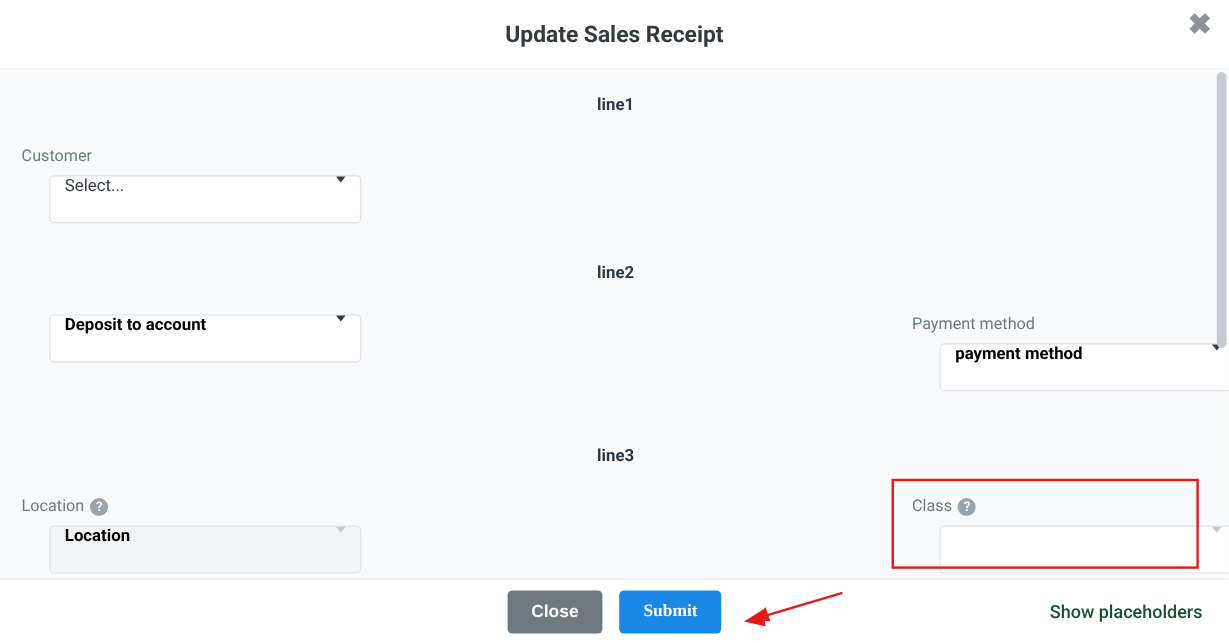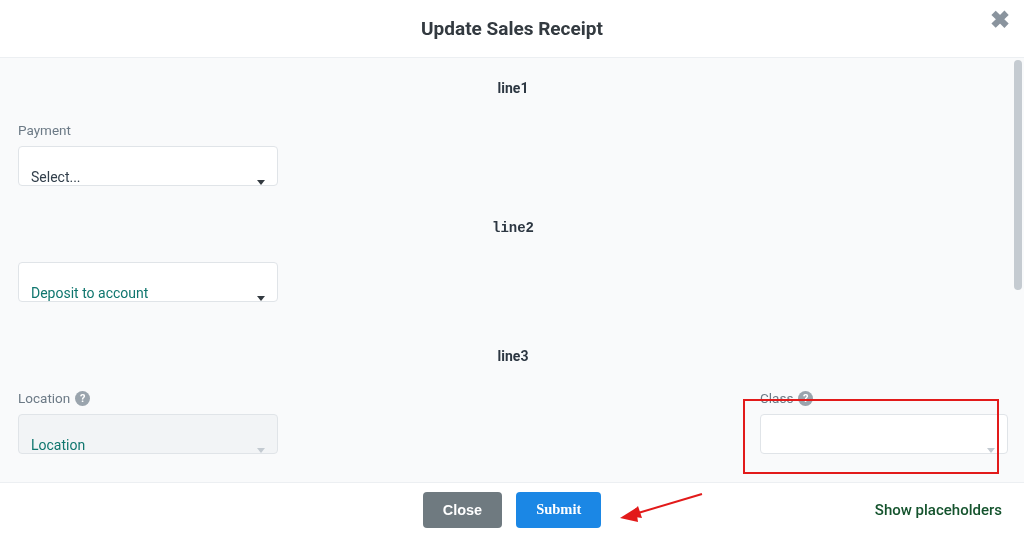--- a/index.html
+++ b/index.html
@@ -8,24 +8,24 @@
   .header { height: 58px; border-bottom: 1px solid #eceff2; position: relative; }
   .title { font-size: 19px; font-weight: 700; color: #333a40; text-align: center; line-height: 58px; }
   .close-x { position: absolute; right: 14px; top: 6px; font-size: 24px; font-weight: 700; color: #8a949e; cursor: pointer; }
   .body { position: absolute; top: 58px; bottom: 54px; left: 0; right: 0; background: #f9fafb; padding: 0 32px 0 18px; overflow: hidden; }
   .scroll-area { position: absolute; top:0; bottom:0; left:18px; right:16px; }
   .section-label { text-align: center; font-size: 14px; font-weight: 700; color: #2d3742; margin: 22px 0 26px; }
   .row { display: flex; justify-content: space-between; gap: 40px; }
   .col { flex: 0 0 260px; }
   .col.right { flex: 0 0 248px; }
   .field-label { font-size: 13.5px; color: #6c7a86; margin-bottom: 8px; display: flex; align-items: center; gap: 5px; }
-  .select { width: 100%; height: 40px; background: #fff; border: 1px solid #e0e4e8; border-radius: 4px; display: flex; align-items: flex-end; padding: 0 12px; justify-content: space-between; cursor: pointer; }
+  .select { width: 100%; height: 40px; background: #fff; border: 1px solid #e0e4e8; border-radius: 4px; display: flex; align-items: flex-start; padding: 0 12px; justify-content: space-between; cursor: pointer; margin-left: 23px; }
   .select.disabled { background: #f2f4f6; cursor: default; }
   .select-text { font-size: 14px; color: #33404c; }
-  .select-text.placeholder { color: #0f766e; }
+  .select-text.placeholder { color: #000000; font-weight: bold; }
   .caret { width: 0; height: 0; border-left: 4px solid transparent; border-right: 4px solid transparent; border-top: 5px solid #333a40; }
   .caret.light { border-top-color: #c3cad1; }
   .help-icon { display:inline-flex; width:15px;height:15px;border-radius:50%;background:#9aa4ad;color:#fff;font-size:11px;font-weight:700;align-items:center;justify-content:center; }
   .footer { position: absolute; left:0; right:0; bottom:0; height:54px; border-top:1px solid #eceff2; background:#fff; display:flex; align-items:center; justify-content:center; gap:14px; }
   .btn { height:36px; padding:0 20px; border:none; border-radius:4px; font-size:14.5px; font-weight:600; cursor:pointer; color:#fff; display:inline-flex; align-items:center; }
   .btn.close { background:#6f7a80; }
   .btn.submit { background:#1b87e5;font-family:Liberation Serif, serif; }
   .show-placeholders { position:absolute; right:22px; font-size:15px; color:#14532d; font-weight:500; cursor:pointer; }
   
   .highlight-box { position:absolute; border:2px solid #e21a1a; pointer-events:none; }
@@ -42,34 +42,41 @@
     <div class="close-x">✖</div>
   </div>
 
   <div class="body">
     <div class="scroll-area">
 
       <div class="section-label">line1</div>
 
       <div class="row">
         <div class="col">
-          <div class="field-label">Payment</div>
+          <div class="field-label">Customer</div>
           <div class="select">
             <span class="select-text">Select...</span>
             <span class="caret"></span>
           </div>
         </div>
       </div>
 
-      <div class="section-label" style="margin-top:34px;font-family:Liberation Mono, monospace;">line2</div>
+      <div class="section-label" style="margin-top:34px;">line2</div>
 
       <div class="row">
         <div class="col">
           <div class="select">
             <span class="select-text placeholder">Deposit to account</span>
+            <span class="caret"></span>
+          </div>
+        </div>
+        <div class="col right">
+          <div class="field-label">Payment method</div>
+          <div class="select">
+            <span class="select-text placeholder">payment method</span>
             <span class="caret"></span>
           </div>
         </div>
       </div>
 
       <div class="section-label" style="margin-top:46px;">line3</div>
 
       <div class="row">
         <div class="col">
           <div class="field-label">

